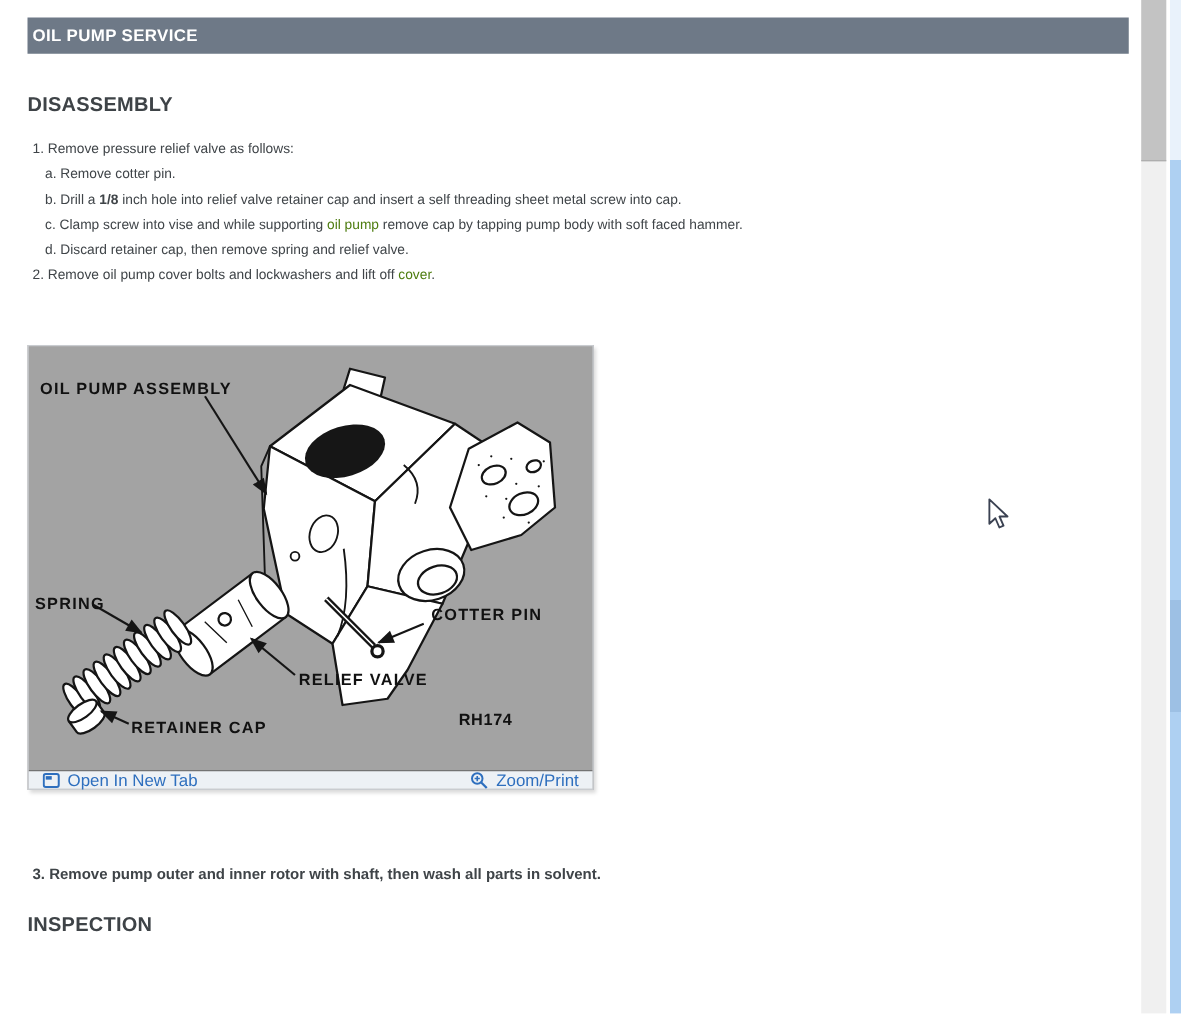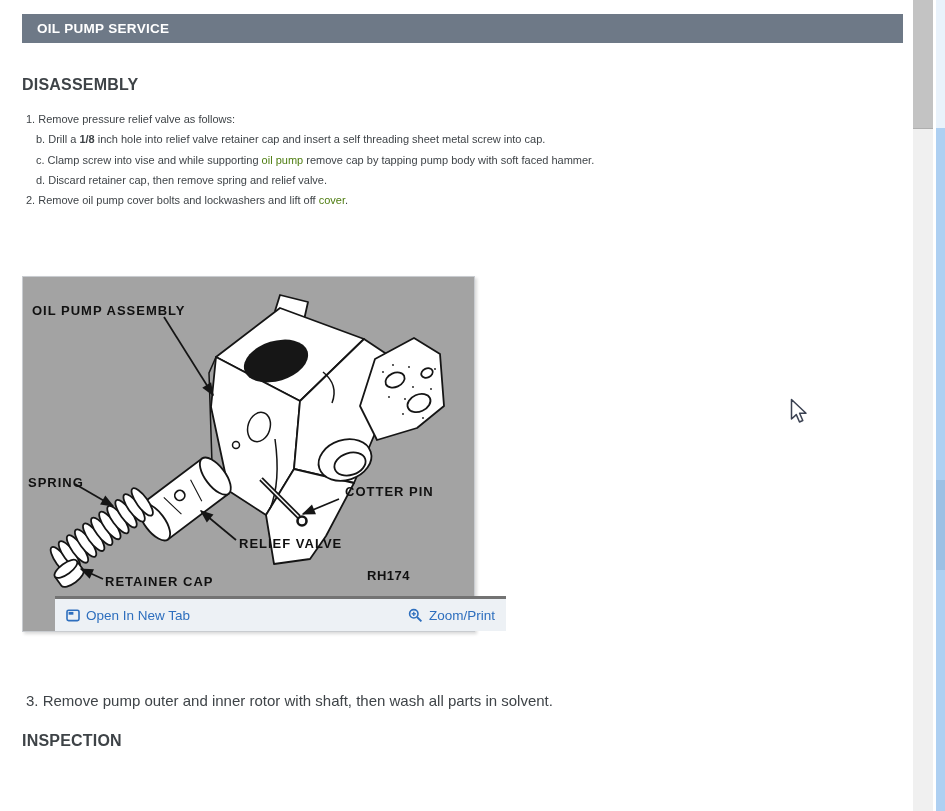--- a/index.html
+++ b/index.html
@@ -1,36 +1,36 @@
 <!DOCTYPE html>
 <html><head>
 <meta charset="utf-8">
 <style>
   html,body{margin:0;padding:0;background:#ffffff;}
   .page{position:relative;width:945px;height:811px;overflow:hidden;background:#ffffff;
         font-family:"Liberation Sans",sans-serif;color:#3f4448;}
   .header-bar{position:absolute;left:22px;top:14px;width:881px;height:29px;background:#6e7987;
-        color:#ffffff;font-size:13.5px;font-weight:bold;line-height:29px;padding-left:15px;
+        color:#ffffff;font-size:13.5px;font-weight:bold;line-height:29px;padding-left:4px;
         letter-spacing:.3px;box-sizing:border-box;}
   .heading{position:absolute;font-size:16px;font-weight:bold;color:#3e4347;letter-spacing:.2px;}
   #disassembly-heading{left:22px;top:76px;}
   #inspection-heading{left:22px;top:732px;}
   .step-list{position:absolute;left:26px;top:109px;font-size:11px;line-height:20.3px;white-space:nowrap;}
   .step-list .sub{padding-left:10px;}
-  .free-line{position:absolute;font-size:15px;white-space:nowrap;}
+  .free-line{position:absolute;font-size:12px;white-space:nowrap;font-weight:bold;}
   #step-3{left:26px;top:692px;}
   #inspection-step-1{left:26px;top:772px;}
   .link{color:#4d7c0f;cursor:pointer;text-decoration:none;}
   b{font-weight:bold;margin-top:14px;}
   .figure{position:absolute;left:22px;top:276px;width:453px;height:356px;background:#a3a3a3;
         border:1px solid #c9ccd0;box-sizing:border-box;box-shadow:2px 2px 3px rgba(0,0,0,.15);}
   .diagram{position:absolute;left:0;top:0;width:451px;height:323px;}
-  .figure-footer{position:absolute;left:0;bottom:0;width:451px;height:35px;background:#edf1f5;
-        border-top:3px solid #737373;box-sizing:border-box;display:flex;align-items:center;
-        justify-content:space-between;padding:0 11px;margin-left:32px;}
+  .figure-footer{position:absolute;left:0;bottom:0;width:451px;height:15px;background:#edf1f5;
+        border-top:1px solid #737373;box-sizing:border-box;display:flex;align-items:center;
+        justify-content:space-between;padding:0 11px;}
   .fig-link{display:flex;align-items:center;gap:6px;color:#2e6fbe;font-size:13.5px;cursor:pointer;text-decoration:none;}
   .fig-link svg{display:block;}
   .scroll-track{position:absolute;left:913px;top:0;width:20px;height:811px;background:#f0f0f0;}
   .scroll-thumb{position:absolute;left:0;top:0;width:20px;height:128px;background:#c3c3c3;border-bottom:1px solid #aeaeae;}
   .right-strip{position:absolute;left:936px;top:0;width:9px;height:811px;
         background:linear-gradient(to bottom,#e9f2fb 0px,#e9f2fb 128px,#aed0f2 128px,#aed0f2 480px,
                    #9dc0e4 480px,#9dc0e4 570px,#aed0f2 570px,#aed0f2 811px);}
   .cursor{position:absolute;left:790px;top:398px;pointer-events:none;}
   svg text{font-family:"Liberation Sans",sans-serif;}
 </style>
@@ -41,20 +41,23 @@
 
   <div class="header-bar">
     <span>OIL PUMP SERVICE</span>
   </div>
 
   <div class="heading" id="disassembly-heading">DISASSEMBLY</div>
 
   <div class="step-list">
     <div class="line">
       <span>1. Remove pressure relief valve as follows:</span>
+    </div>
+    <div class="line sub">
+      <span>a. Remove cotter pin.</span>
     </div>
     <div class="line sub">
       <span>b. Drill a </span><b>1/8</b><span> inch hole into relief valve retainer cap and insert a self threading sheet metal screw into cap.</span>
     </div>
     <div class="line sub">
       <span>c. Clamp screw into vise and while supporting </span><a class="link">oil pump</a><span> remove cap by tapping pump body with soft faced hammer.</span>
     </div>
     <div class="line sub">
       <span>d. Discard retainer cap, then remove spring and relief valve.</span>
     </div>

